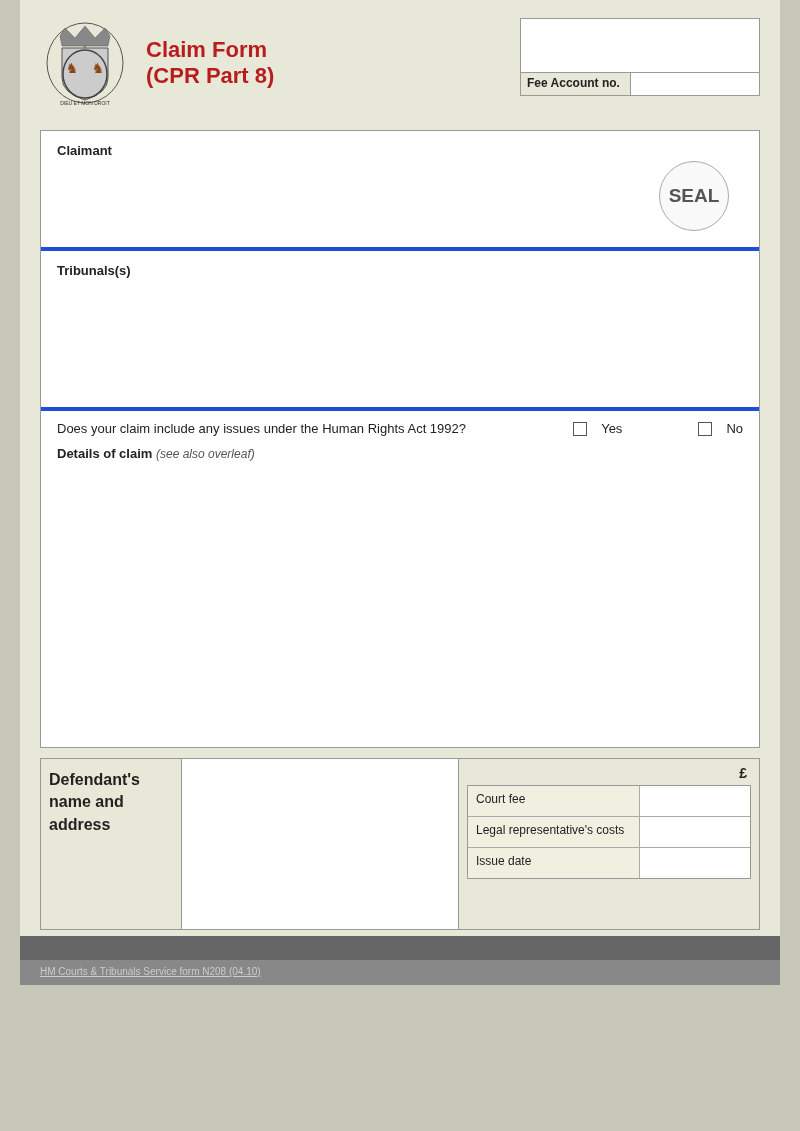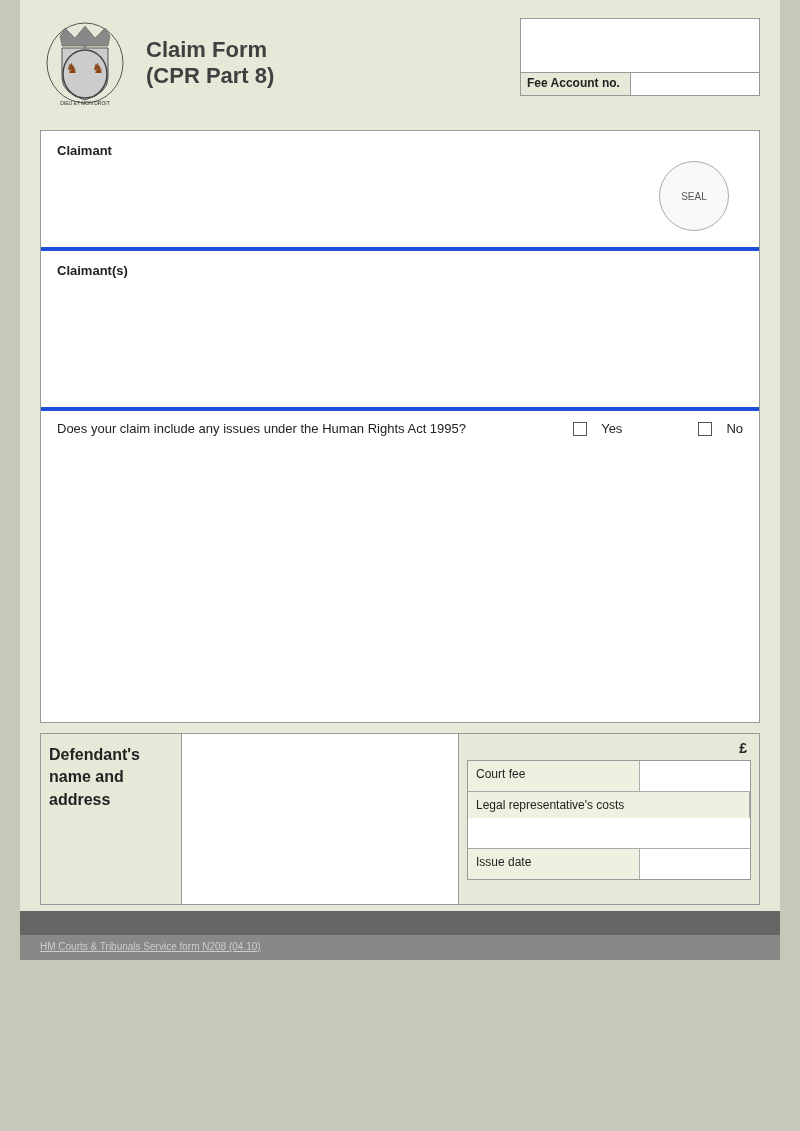--- a/index.html
+++ b/index.html
@@ -45,21 +45,21 @@
 
     .title-block {
       display: flex;
       flex-direction: column;
       justify-content: center;
     }
 
     .title-block h1 {
       font-size: 22px;
       font-weight: bold;
-      color: #404040;
+      color: #b91c1c;
       line-height: 1.2;
     }
 
     .header-right {
       width: 240px;
       display: flex;
       flex-direction: column;
       flex-shrink: 0;
     }
 
@@ -130,23 +130,24 @@
       position: absolute;
       right: 30px;
       top: 30px;
       width: 70px;
       height: 70px;
       border-radius: 50%;
       border: 1px solid #aaa;
       display: flex;
       align-items: center;
       justify-content: center;
-      font-size: 10px;
+      font-size: 19px;
       color: #555;
       background: #f9f9f9;
+      font-weight: bold;
     }
 
     .defendant-section {
       min-height: 160px;
     }
 
     .human-rights-row {
       display: flex;
       align-items: center;
       gap: 12px;
@@ -301,35 +302,39 @@
   <div class="main-form">
 
     <div class="form-section claimant-section">
       <div class="section-label">Claimant</div>
       <div class="seal-circle">
         <span>SEAL</span>
       </div>
     </div>
 
     <div class="form-section defendant-section">
-      <div class="section-label">Claimant(s)</div>
+      <div class="section-label">Tribunals(s)</div>
     </div>
 
     <div class="human-rights-row">
-      <span class="hr-question">Does your claim include any issues under the Human Rights Act 1995?</span>
+      <span class="hr-question">Does your claim include any issues under the Human Rights Act 1992?</span>
       <div class="checkbox-group">
         <span class="checkbox-box"></span>
         <span class="checkbox-label">Yes</span>
       </div>
       <div class="checkbox-group" style="margin-left:20px;">
         <span class="checkbox-box"></span>
         <span class="checkbox-label">No</span>
       </div>
     </div>
 
+    <div class="details-label">
+      <strong>Details of claim</strong>
+      <em>(see also overleaf)</em>
+    </div>
 
     <div class="details-area"></div>
   </div>
 
   <div style="display:flex; margin:0 20px 6px 20px; background:#e8e8d8; border:1px solid #999;">
 
     <div style="width:140px; flex-shrink:0; padding:10px 8px;">
       <div class="defendant-address-label">
         <span style="white-space:pre-line;">Defendant's
 name and
@@ -338,21 +343,21 @@
     </div>
     <div style="flex:1; background:#fff; border-left:1px solid #999; border-right:1px solid #999; min-height:170px;"></div>
 
     <div style="width:300px; flex-shrink:0; padding:6px 8px; display:flex; flex-direction:column;">
       <div class="currency-row" style="text-align:right; font-weight:bold; font-size:14px; padding-right:4px; padding-bottom:4px;">£</div>
       <div class="fees-table" style="border:1px solid #999; background:#fff;">
         <div class="fees-table-row" style="display:flex; border-bottom:1px solid #aaa;">
           <div class="fees-table-name" style="flex:1; padding:6px 8px; font-size:12px; border-right:1px solid #aaa; background:#f0f0e0;">Court fee</div>
           <div class="fees-table-value" style="width:110px; padding:6px 8px; background:#fff; min-height:30px;"></div>
         </div>
-        <div class="fees-table-row" style="display:flex; border-bottom:1px solid #aaa;flex-direction:column;">
+        <div class="fees-table-row" style="display:flex; border-bottom:1px solid #aaa;">
           <div class="fees-table-name" style="flex:1; padding:6px 8px; font-size:12px; border-right:1px solid #aaa; background:#f0f0e0;">Legal representative's costs</div>
           <div class="fees-table-value" style="width:110px; padding:6px 8px; background:#fff; min-height:30px;"></div>
         </div>
         <div class="fees-table-row" style="display:flex;">
           <div class="fees-table-name" style="flex:1; padding:6px 8px; font-size:12px; border-right:1px solid #aaa; background:#f0f0e0;">Issue date</div>
           <div class="fees-table-value" style="width:110px; padding:6px 8px; background:#fff; min-height:30px;"></div>
         </div>
       </div>
     </div>
   </div>

